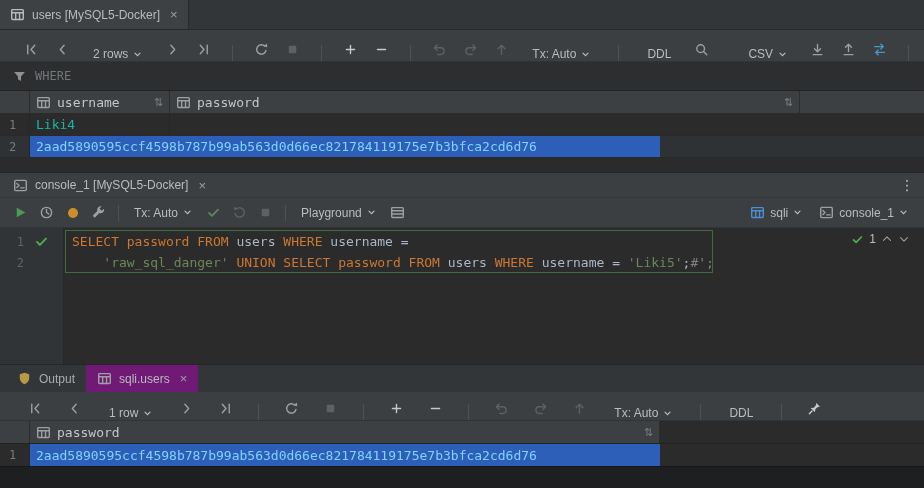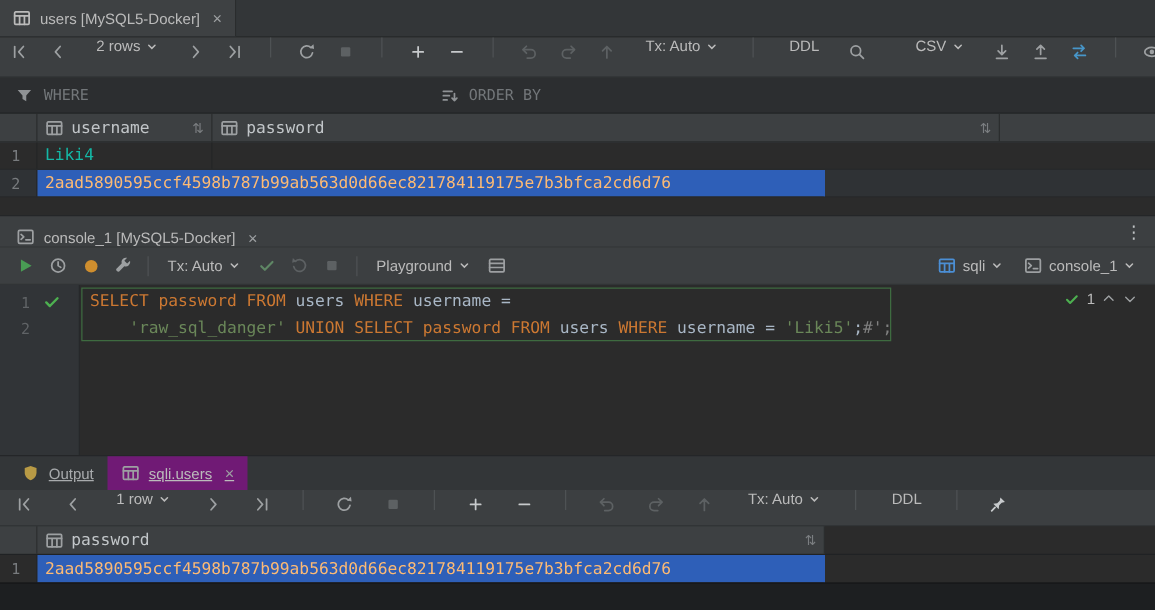--- a/index.html
+++ b/index.html
@@ -18,21 +18,21 @@
   }
   .svgi .f { fill:currentColor; stroke:none; }
   .caret { width:9px; height:9px; display:block; }
   .caret path { fill:none; stroke:currentColor; stroke-width:1.2; stroke-linecap:round; }
   .param-dot { width:10px; height:10px; border-radius:50%; background:#cf8e2e; display:block; }
   
   .tabbar { flex:0 0 30px; background:#333638; display:flex; align-items:stretch; border-bottom:1px solid #262829; }
   .tab { display:flex; align-items:center; gap:7px; padding:0 10px; background:#3e4143; border-right:1px solid #2a2c2d; }
   .close { color:#9da0a2; font-size:13px; line-height:1; margin-left:3px; }
   
-  .toolbar { flex:0 0 32px; background:#3c3f41; display:flex; align-items:flex-start; padding:0 8px; gap:16px; border-bottom:1px solid #313436; }
+  .toolbar { flex:0 0 32px; background:#3c3f41; display:flex; align-items:flex-end; padding:0 24px; gap:16px; border-bottom:1px solid #313436; }
   .toolbar.h29 { flex:0 0 29px; }
   .tbtn { width:23px; height:23px; display:flex; align-items:center; justify-content:center; color:#9da0a2; }
   .tbtn.dim { color:#5d6163; }
   .tbtn.bright { color:#c7cacc; }
   .tlabel { display:flex; align-items:center; gap:5px; padding:0 7px; color:#bbbbbb; white-space:nowrap; }
   .sep { width:1px; height:16px; background:#4e5254; margin:0 5px; flex:0 0 1px; }
   .spacer { flex:1; }
   
   .filterbar { flex:0 0 29px; background:#2c2e30; display:flex; align-items:stretch; border-bottom:1px solid #202224;
                font-family:"DejaVu Sans Mono", monospace; font-size:12px; color:#73777a; }
@@ -47,27 +47,27 @@
   .gh.fill { flex:1; border-right:none; }
   .col-num  { flex:0 0 30px; }
   .col-user { flex:0 0 140px; }
   .col-pass { flex:0 0 630px; }
   .grow { flex:0 0 22px; height:22px; display:flex; align-items:stretch; border-bottom:1px solid #27292b; }
   .gc { display:flex; align-items:center; padding:0 6px; border-right:1px solid #242627; overflow:hidden; white-space:nowrap; }
   .gc.num  { color:#787b7e; font-size:12px; padding-left:9px; }
   .gc.user { color:#14b8a6; }
   .gc.pass { color:#a4adb5; }
   .grow.current .gc { background:#2f3235; }
-  .gc.selected { background:#2e5fb8 !important; color:#fdba74; border-right-color:#2e5fb8; }
+  .gc.selected { background:#2e5fb8 !important; color:#7dd3fc; border-right-color:#2e5fb8; }
   .gc.fill { flex:1; border-right:none; }
   .grid-mid-fill { flex:0 0 14px; background:#2b2b2b; }
   
   .twin-header { flex:0 0 26px; background:#3c3f41; border-top:1px solid #242628; border-bottom:1px solid #35383a;
                  display:flex; align-items:center; padding:0 8px 0 4px; }
-  .tool-tab { display:flex; align-items:flex-end; gap:7px; padding:0 9px; height:100%; }
+  .tool-tab { display:flex; align-items:center; gap:7px; padding:0 9px; height:100%; }
   .kebab { margin-left:auto; color:#bfc2c4; font-size:14px; width:18px; text-align:center; }
   .console-toolbar { flex:0 0 30px; background:#3c3f41; display:flex; align-items:center; padding:0 9px; gap:3px; border-bottom:1px solid #313436; }
   
   .editor { flex:0 0 136px; display:flex; background:#2b2b2b; font-family:"DejaVu Sans Mono", monospace; font-size:13px; }
   .gutter { flex:0 0 64px; background:#313437; border-right:1px solid #26282a; padding-top:3px; }
   .gline { height:21px; display:flex; align-items:center; }
   .lnum { width:24px; text-align:right; color:#606366; font-size:12px; }
   .gicon { width:34px; display:flex; justify-content:center; }
   .code { flex:1; position:relative; padding-top:3px; color:#a9b7c6; }
   .cline { height:21px; line-height:21px; padding-left:8px; white-space:pre; }
@@ -75,21 +75,21 @@
   .exec-widget { position:absolute; top:4px; right:14px; display:flex; align-items:center; gap:5px;
                  color:#9da0a2; font-family:"Liberation Sans", sans-serif; font-size:12px; }
   .exec-widget .cnt { color:#bbbbbb; }
   .tok-kw  { color:#cc7832; }
   .tok-id  { color:#a9b7c6; }
   .tok-op  { color:#a9b7c6; }
   .tok-str { color:#6a8759;text-align:center; }
   .tok-cm  { color:#808080; }
   
   .bottom-tabs { flex:0 0 28px; background:#333638; display:flex; align-items:stretch; padding-left:6px; border-top:1px solid #242628; }
-  .btab { display:flex; align-items:center; gap:7px; padding:0 11px; color:#a8abad;text-decoration:underline; }
+  .btab { display:flex; align-items:center; gap:7px; padding:0 11px; color:#a8abad; }
   .btab.active { background:#701a75; color:#bbbbbb; }
   .grid2 .ghead { background:#2b2b2b; border-bottom:1px solid #202224; }
   .grid2 .gh { background:#3d4042; }
   .grid2 .gh.fill { background:transparent; border-right:none; }
   .grid2 .grow { border-bottom:none; }
   .bottom-strip { flex:1; background:#1d1f21; border-top:1px solid #161718; }
 </style>
 </head>
 <body>
 
@@ -231,27 +231,20 @@
         </svg>
       </div>
   </div>
 
   <div class="filterbar">
     <div class="fsec where">
       <svg class="svgi" viewBox="0 0 14 14" style="color:#8f9295">
           <path class="f" d="M2 2.8h10L8.4 6.9v4.3L5.6 9.5V6.9z"></path>
         </svg>
       <span>WHERE</span>
-    </div>
-    <div class="fsec order">
-      <svg class="svgi" viewBox="0 0 14 14" style="color:#8f9295">
-          <path d="M2.5 3.8h6.5M2.5 7h4.5M2.5 10.2h2.8"></path>
-          <path d="M10.8 5.5v5.2M9 8.9l1.8 1.8 1.8-1.8"></path>
-        </svg>
-      <span>ORDER BY</span>
     </div>
   </div>
 
   <div class="grid" style="display:flex;flex-direction:column">
     <div class="ghead">
       <div class="gh col-num"></div>
       <div class="gh col-user">
         <svg class="svgi" viewBox="0 0 14 14" style="color:#9da0a2">
             <rect x="1.6" y="2.4" width="10.8" height="9.2" rx="0.8"></rect>
             <path d="M1.6 5.4h10.8M5.3 5.4v6.2M8.9 5.4v6.2"></path>

